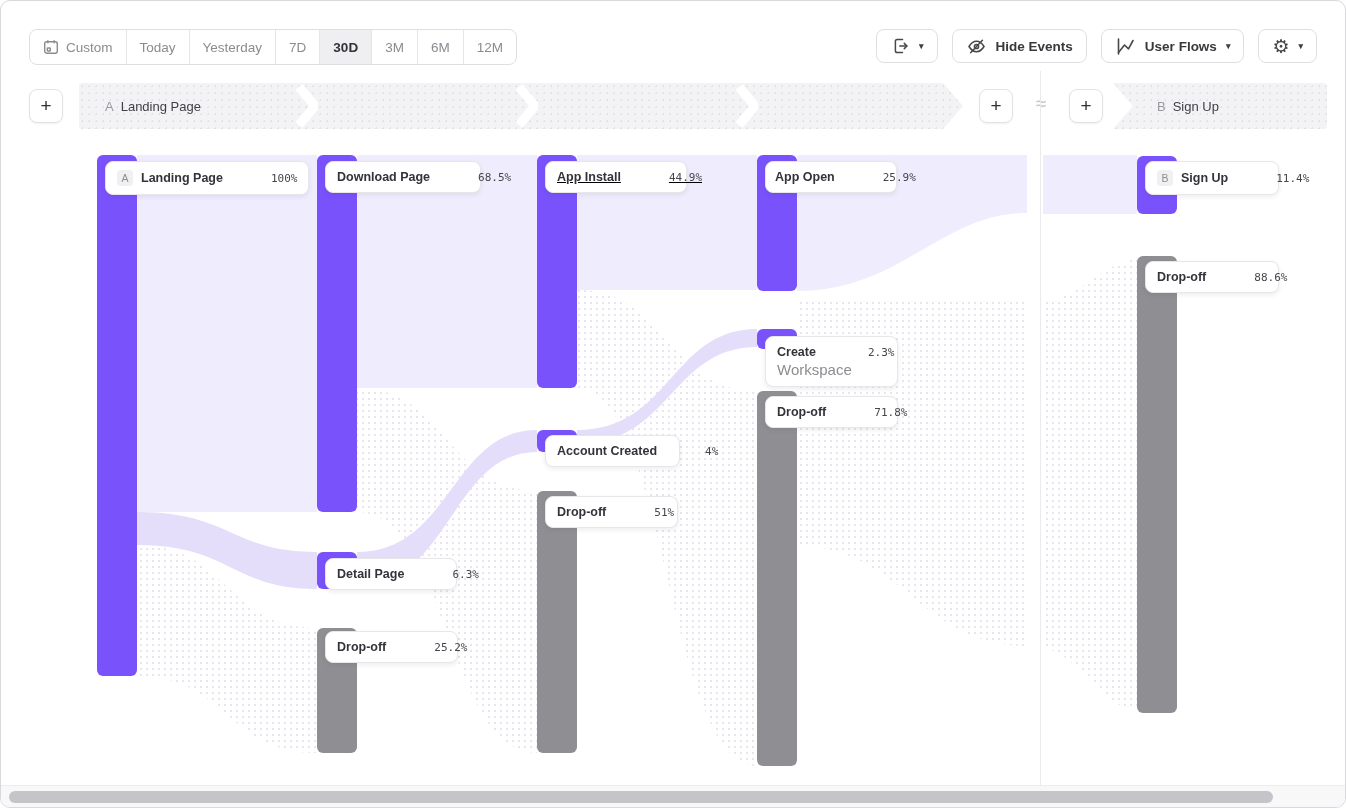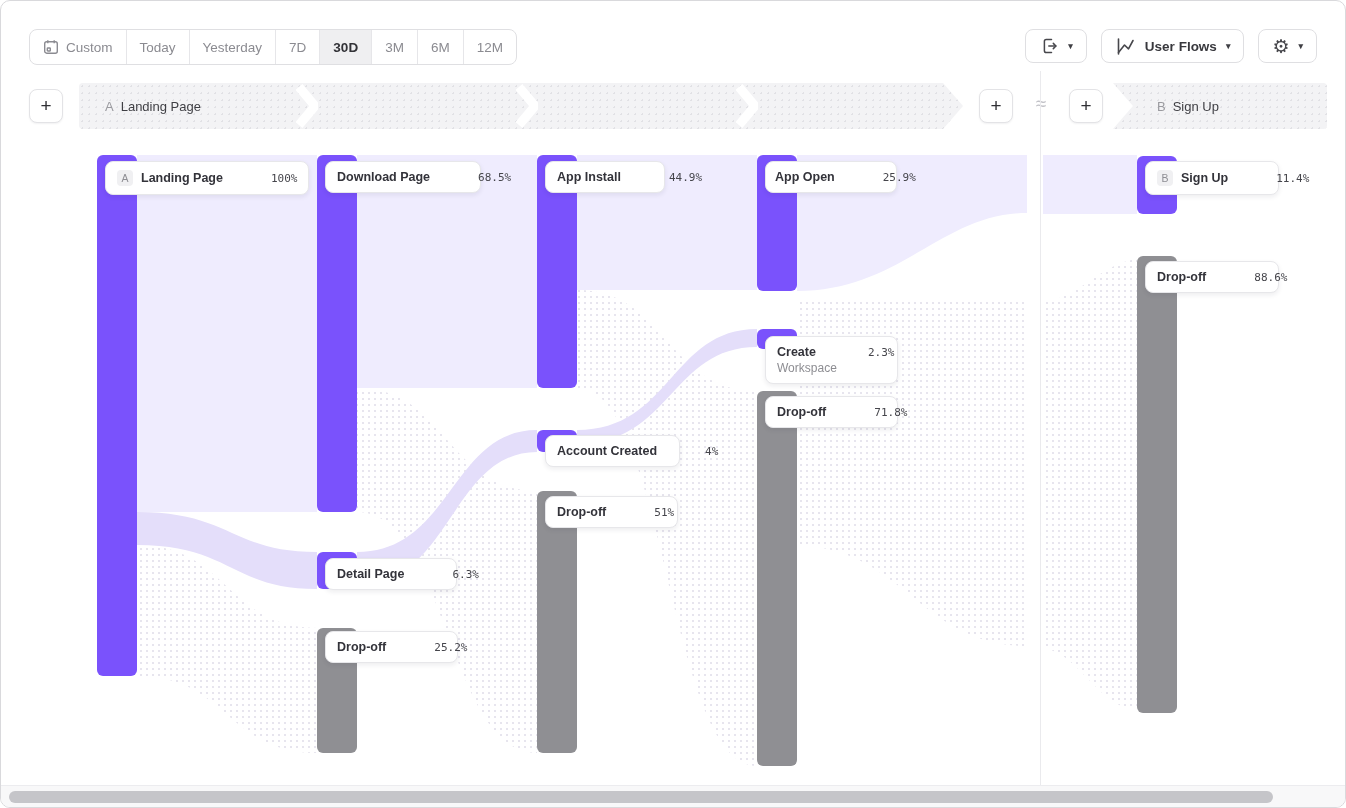--- a/index.html
+++ b/index.html
@@ -27,21 +27,21 @@
   .approx{position:absolute;left:1029px;top:92px;width:22px;text-align:center;font-size:19px;color:#C2C2C8;}
 
   
   .ribbons{position:absolute;left:0;top:0;pointer-events:none;}
   .vdivider{position:absolute;left:1039px;top:70px;width:1px;height:714px;background:#EAEAED;}
   .bar{position:absolute;width:40px;border-radius:6px;}
   .bar.purple{background:#7A52FC;}
   .bar.gray{background:#8F8F93;}
   .card{position:absolute;display:flex;align-items:center;justify-content:space-between;gap:8px;background:#fff;border:1px solid #E7E7EA;border-radius:8px;padding:8px 11px;box-shadow:0 2px 5px rgba(30,30,45,.08);box-sizing:border-box;cursor:pointer;}
   .card .nm{font-size:12.5px;font-weight:700;color:#33333A;white-space:nowrap;}
-  .card .nm2{font-size:12px;color:#8D8D92;white-space:nowrap;}
+  .card .nm2{font-size:15px;color:#8D8D92;white-space:nowrap;}
   .card .pct{font-family:"DejaVu Sans Mono",monospace;font-size:11px;color:#45454B;white-space:nowrap;margin-left:40px;}
   .card .abadge{width:16px;height:16px;border-radius:4px;background:#F0F0F2;color:#8E8E93;font-size:10.5px;display:flex;align-items:center;justify-content:center;flex:0 0 auto;}
   .card.twoline{flex-direction:column;align-items:stretch;gap:2px;}
   .card.twoline .row{display:flex;justify-content:space-between;align-items:center;gap:12px;}
 
   
   .canvas-hr{position:absolute;left:0;top:784px;width:100%;height:1px;background:#ECECEF;}
   .scroll-track{position:absolute;left:0;top:785px;width:100%;height:21px;background:#F8F8F9;}
   .scroll-thumb{position:absolute;left:8px;top:790px;width:1264px;height:12px;border-radius:6px;background:#C5C5C9;cursor:grab;}
 </style>
@@ -87,20 +87,30 @@
   <div class="tb-right">
     <div class="tb-btn">
       <span class="icn">
         <svg width="20" height="20" viewBox="0 0 20 20" fill="none" stroke="#47474C" stroke-width="1.5" stroke-linecap="round" stroke-linejoin="round">
           <path d="M12.5 3.5H7.2c-1 0-1.8.8-1.8 1.8v9.4c0 1 .8 1.8 1.8 1.8h5.3"></path>
           <path d="M9.8 10h7"></path>
             <path d="M14.3 7.4L16.9 10l-2.6 2.6"></path>
         </svg>
       </span>
       <span class="caret">▾</span>
+    </div>
+    <div class="tb-btn">
+      <span class="icn">
+        <svg width="21" height="21" viewBox="0 0 21 21" fill="none" stroke="#47474C" stroke-width="1.5" stroke-linecap="round">
+          <path d="M3 10.5C5.1 6.9 7.9 5.3 10.5 5.3s5.4 1.6 7.5 5.2c-2.1 3.6-4.9 5.2-7.5 5.2S5.1 14.1 3 10.5Z"></path>
+          <circle cx="10.5" cy="10.5" r="2.1"></circle>
+          <path d="M4.6 16.8L16.4 4.2"></path>
+        </svg>
+      </span>
+      <span>Hide Events</span>
     </div>
     <div class="tb-btn">
       <span class="icn">
         <svg width="21" height="21" viewBox="0 0 21 21" fill="none" stroke="#47474C" stroke-width="1.6" stroke-linecap="round" stroke-linejoin="round">
           <path d="M3.5 3v15"></path>
           <path d="M3.5 16.5L9.5 9l4 3.8L18 4.5"></path>
         </svg>
       </span>
       <span>User Flows</span>
       <span class="caret">▾</span>
@@ -184,21 +194,21 @@
     <span class="abadge">A</span>
     <span class="nm">Landing Page</span>
     <span class="pct">100%</span>
   </div>
 
   <div class="card" style="left:324px;top:160px;width:156px;">
     <span class="nm">Download Page</span>
     <span class="pct">68.5%</span>
   </div>
 
-  <div class="card" style="left:544px;top:160px;width:120px;">
+  <div class="card" style="left:544px;top:160px;width:142px;text-decoration:underline;">
     <span class="nm">App Install</span>
     <span class="pct">44.9%</span>
   </div>
 
   <div class="card" style="left:764px;top:160px;width:132px;padding-left:9px;">
     <span class="nm">App Open</span>
     <span class="pct">25.9%</span>
   </div>
 
   <div class="card" style="left:1144px;top:160px;width:134px;">

